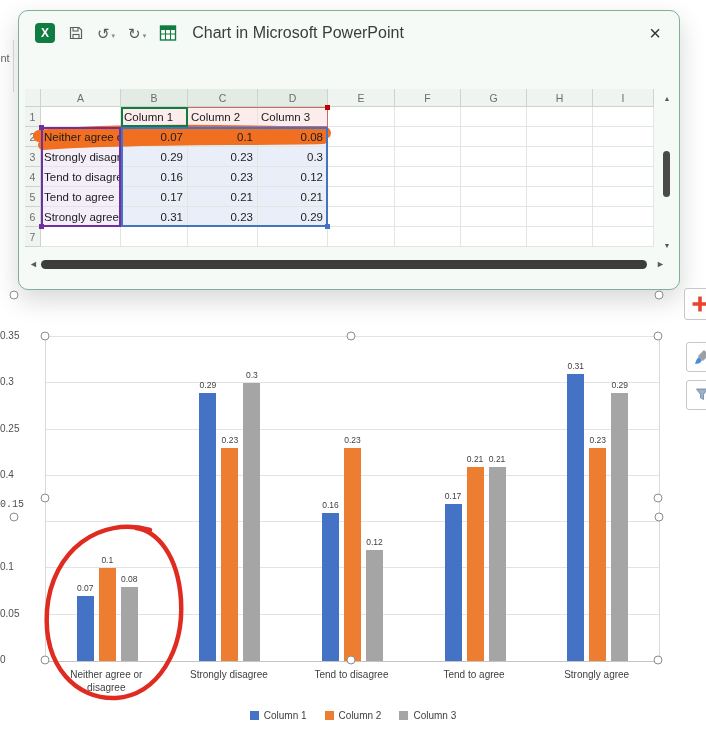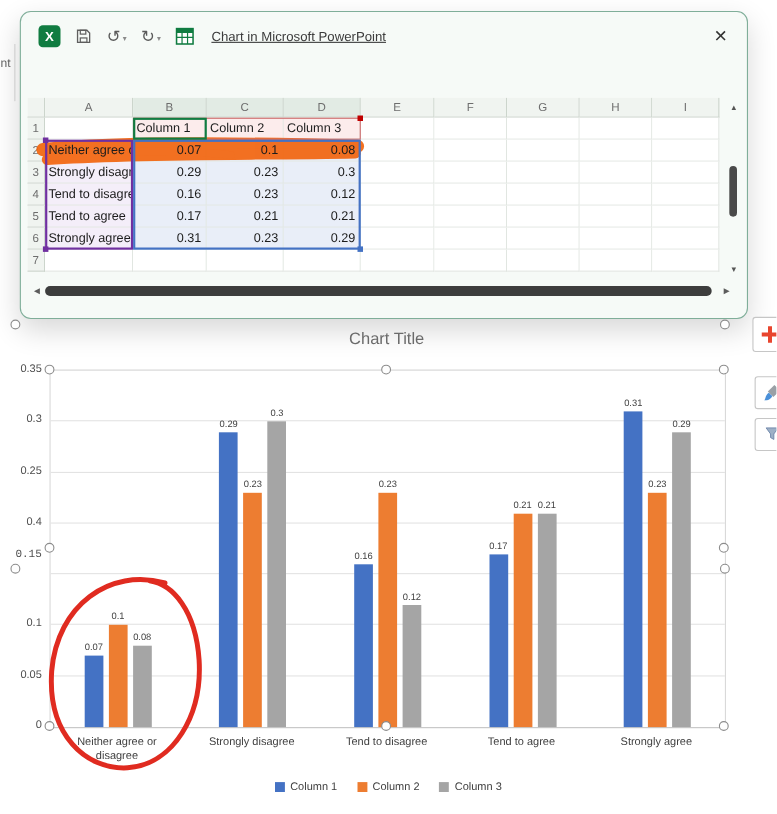--- a/index.html
+++ b/index.html
@@ -12,21 +12,21 @@
 
   
   .xlwin{position:absolute;left:18px;top:10px;width:660px;height:278px;background:#f6faf7;
          border:1px solid #7fae99;border-radius:10px;box-shadow:0 10px 26px rgba(0,0,0,.16);}
   .titlebar{position:absolute;left:0;top:0;right:0;height:44px;display:flex;align-items:center;gap:13px;padding:0 16px;}
   .xlogo{width:20px;height:20px;background:#107c41;border-radius:4px;color:#fff;font-weight:700;font-size:12px;
          display:flex;align-items:center;justify-content:center;flex:0 0 auto;}
   .tbtn{background:none;border:none;padding:0;display:flex;align-items:center;gap:2px;color:#5a5a5a;
         font-size:15px;line-height:1;cursor:default;}
   .dd{font-style:normal;font-size:7px;color:#8a8a8a;transform:translateY(2px);}
-  .wtitle{font-size:12px;color:#3c3c3c;margin-left:2px;white-space:nowrap;text-decoration:underline;}
+  .wtitle{font-size:16px;color:#3c3c3c;margin-left:2px;white-space:nowrap;}
   .closebtn{margin-left:auto;background:none;border:none;font-size:20px;color:#333;line-height:1;padding:0 2px;}
 
   
   .sheet-wrap{position:absolute;left:6px;top:78px;width:629px;height:158px;}
   .sheet-grid{position:absolute;inset:0;display:grid;background:#fff;
       grid-template-columns:16px 80px 67px 70px 70px 67px 66px 66px 66px 61px;
       grid-template-rows:18px repeat(7,20px);}
   .hc,.rn{background:#f0f4f0;border-right:1px solid #ccd5cc;border-bottom:1px solid #ccd5cc;
       color:#6d6d6d;font-size:10.5px;display:flex;align-items:center;justify-content:center;}
   .hc.sel{background:#e2ebe4;}
@@ -68,21 +68,21 @@
   .chartobj{position:absolute;left:0;top:288px;width:706px;height:452px;}
   .ctitle{position:absolute;left:45px;top:12px;width:613px;text-align:center;font-size:15px;color:#6b6b6b;}
   .plot{position:absolute;left:45px;top:48px;width:613px;height:324px;background:#fff;
         border:1px solid #d9d9d9;border-bottom-color:#c4c4c4;box-sizing:content-box;}
   .glayer{position:absolute;inset:0;z-index:1;}
   .gridline{position:absolute;left:0;right:0;height:1px;background:#e3e3e3;}
   .bars{position:absolute;inset:0;display:flex;z-index:2;}
   .bargroup{flex:1;display:flex;align-items:flex-end;justify-content:center;gap:5px;}
   .bar{width:17px;position:relative;}
   .barlabel{position:absolute;top:-13px;left:50%;transform:translateX(-50%);font-size:8.5px;color:#3f3f3f;white-space:nowrap;}
-  .ytick{position:absolute;width:38px;text-align:right;font-size:10px;color:#4f4f4f;}
+  .ytick{position:absolute;width:38px;text-align:left;font-size:10px;color:#4f4f4f;}
   .xlabels{position:absolute;left:45px;top:380px;width:613px;display:flex;}
   .xlabel{flex:1;text-align:center;font-size:10px;color:#404040;line-height:1.3;padding:0 8px;box-sizing:border-box;}
   .legend{position:absolute;left:0;top:422px;width:706px;display:flex;justify-content:center;gap:18px;}
   .legitem{display:flex;align-items:center;gap:5px;font-size:10px;color:#404040;}
   .legswatch{width:9px;height:9px;display:inline-block;}
   .handle{position:absolute;width:9px;height:9px;border:1.5px solid #8c8c8c;border-radius:50%;background:#fefefe;
           transform:translate(-50%,-50%);box-sizing:border-box;z-index:8;}
   .redcircle{position:absolute;left:0;top:0;width:706px;height:452px;pointer-events:none;z-index:9;}
 
   
@@ -315,21 +315,20 @@
       <span class="varrow down">▼</span>
     </div>
     <div class="hscroll">
       <span class="harrow hleft">◄</span>
       <span class="hthumb"></span>
       <span class="harrow hright">►</span>
     </div>
   </section>
 
   <section class="chartobj">
-    <div class="ctitle">Chart Title</div>
 
     <div class="plot">
       <div class="glayer">
           <div class="gridline" style="bottom: 46.2857px;"></div>
           <div class="gridline" style="bottom: 92.5714px;"></div>
           <div class="gridline" style="bottom: 138.857px;"></div>
           <div class="gridline" style="bottom: 185.143px;"></div>
           <div class="gridline" style="bottom: 231.429px;"></div>
           <div class="gridline" style="bottom: 277.714px;"></div>
           <div class="gridline" style="bottom: 324px;"></div>

